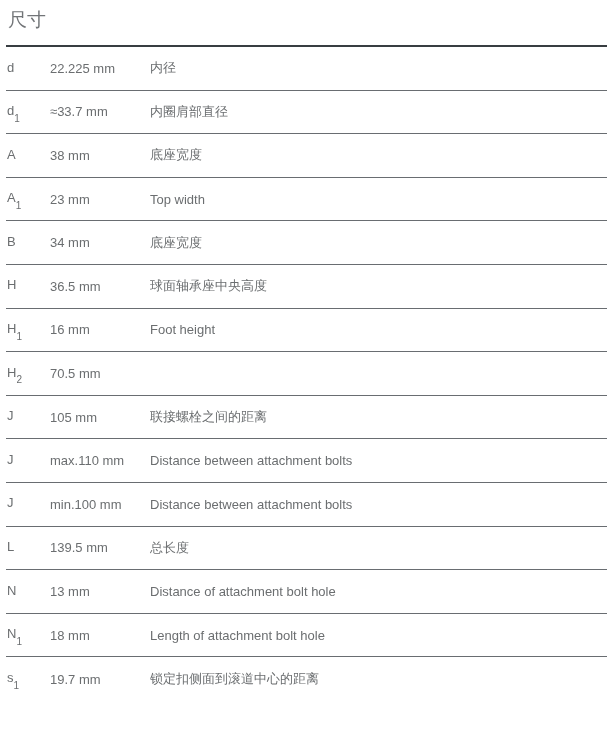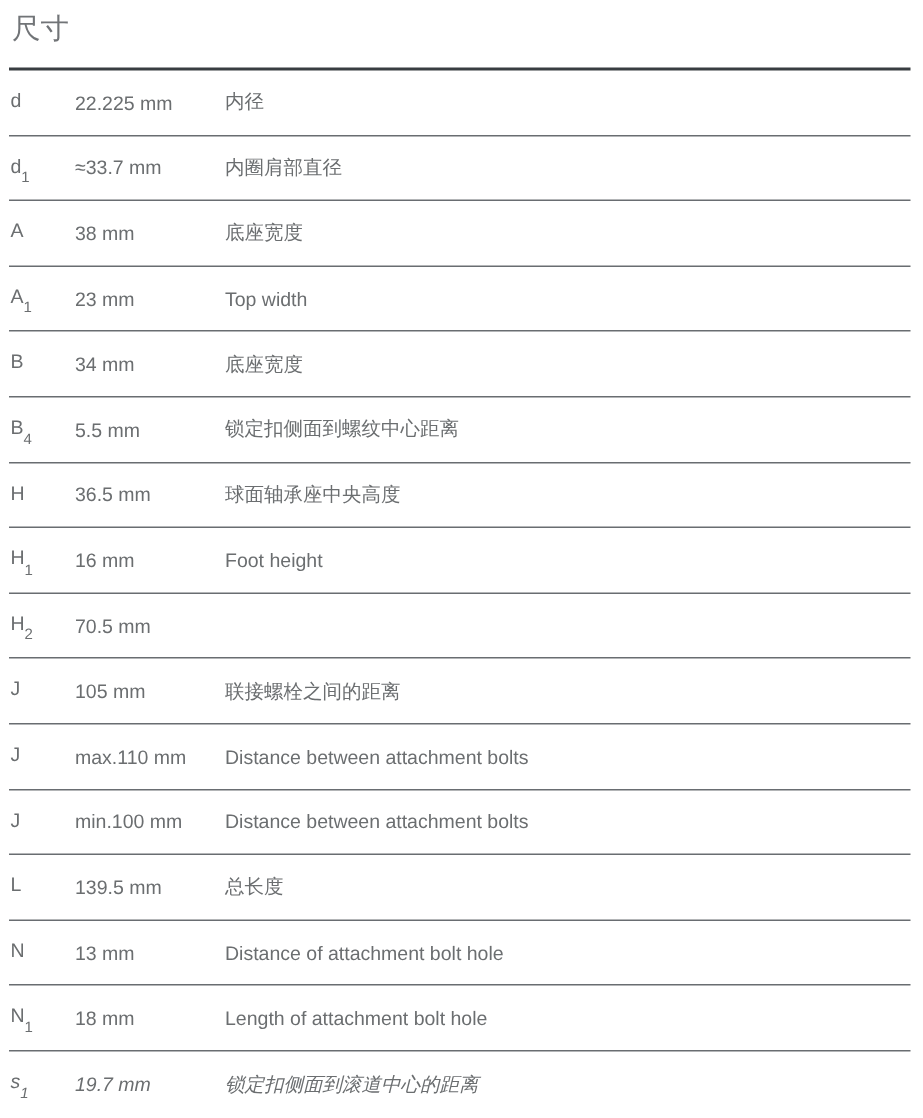--- a/index.html
+++ b/index.html
@@ -27,21 +27,21 @@
     border-top: 2px solid #383d41;
   }
   .dim-row {
     display: flex;
     align-items: center;
     height: 43.6px;
     border-bottom: 1px solid #696d71;
     font-size: 13px;
     color: #6b6e70;
   }
-  .dim-row:last-child { border-bottom: none; font-style: italic; }
+  .dim-row:last-child { border-bottom: none; }
   .col-symbol {
     width: 44px;
     flex: none;
     padding-left: 1px;
   }
   .col-value {
     width: 100px;
     flex: none;
   }
   .col-desc {
@@ -84,25 +84,20 @@
     <span class="col-value">23 mm</span>
     <span class="col-desc">Top width</span>
   </div>
 
   <div class="dim-row">
     <span class="col-symbol"><span>B</span><sub class="sym-sub"></sub></span>
     <span class="col-value">34 mm</span>
     <span class="col-desc">底座宽度</span>
   </div>
 
-  <div class="dim-row">
-    <span class="col-symbol"><span>B</span><sub class="sym-sub">4</sub></span>
-    <span class="col-value">5.5 mm</span>
-    <span class="col-desc">锁定扣侧面到螺纹中心距离</span>
-  </div>
 
   <div class="dim-row">
     <span class="col-symbol"><span>H</span><sub class="sym-sub"></sub></span>
     <span class="col-value">36.5 mm</span>
     <span class="col-desc">球面轴承座中央高度</span>
   </div>
 
   <div class="dim-row">
     <span class="col-symbol"><span>H</span><sub class="sym-sub">1</sub></span>
     <span class="col-value">16 mm</span>

